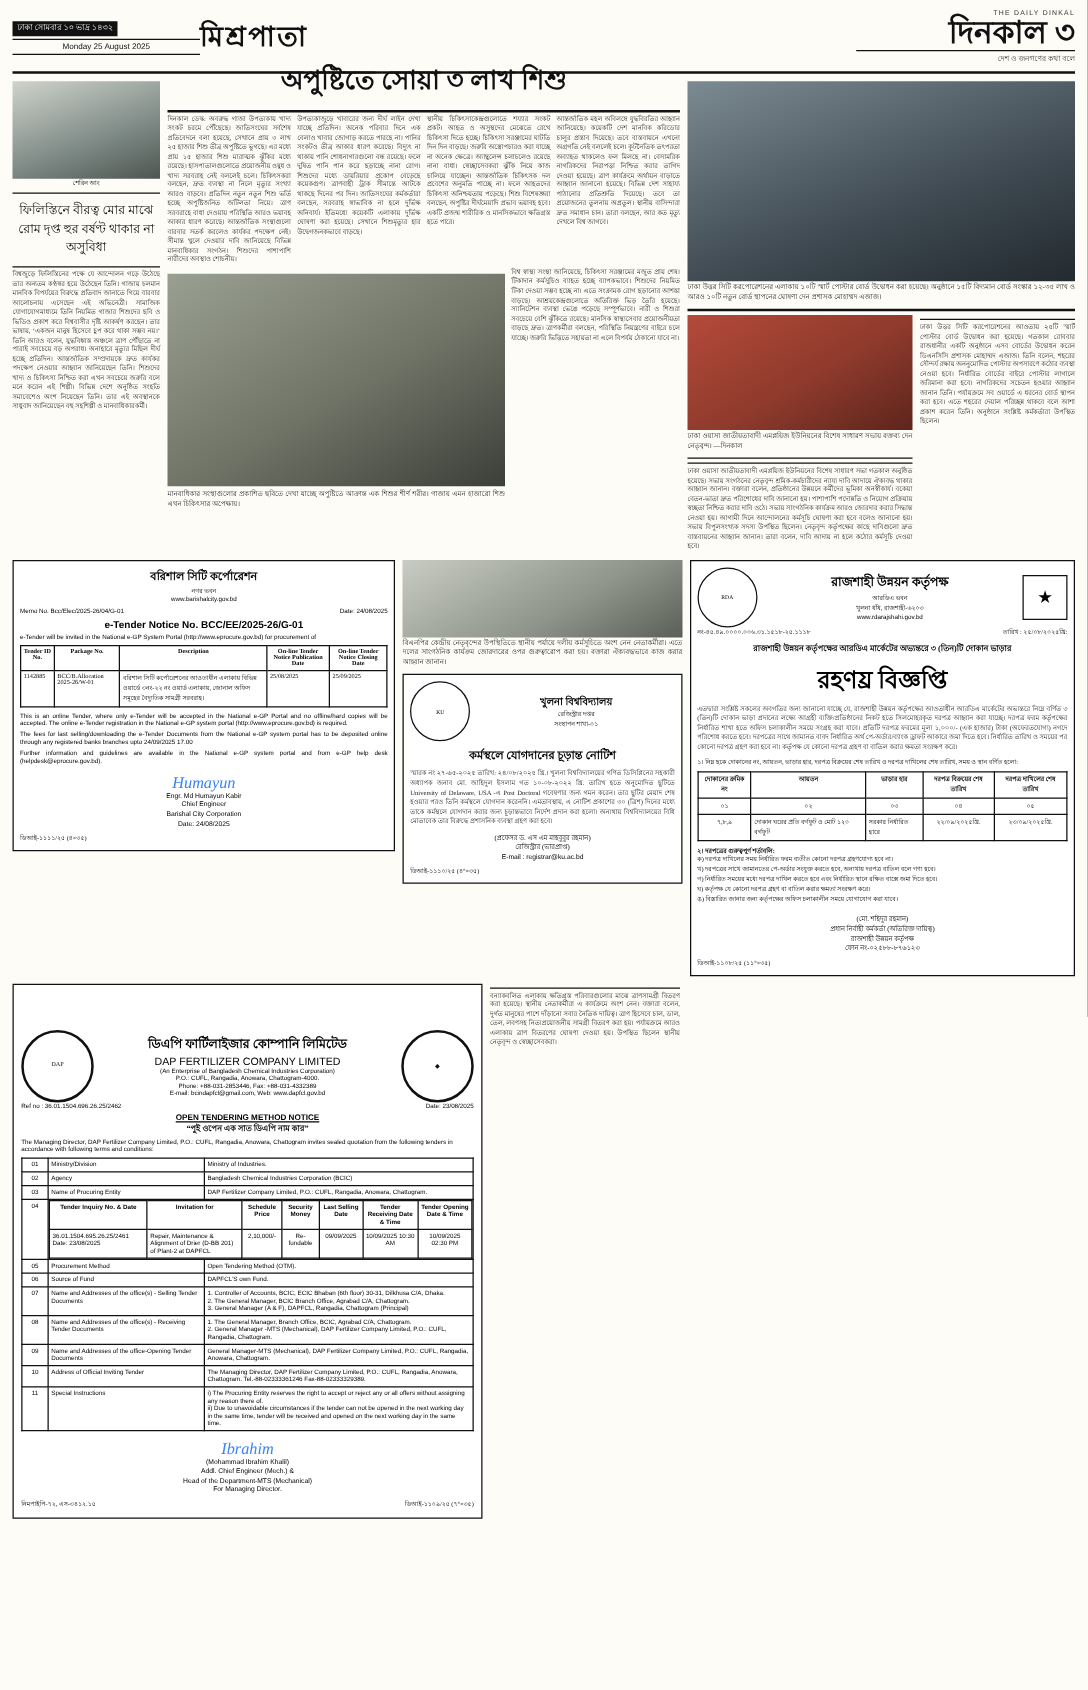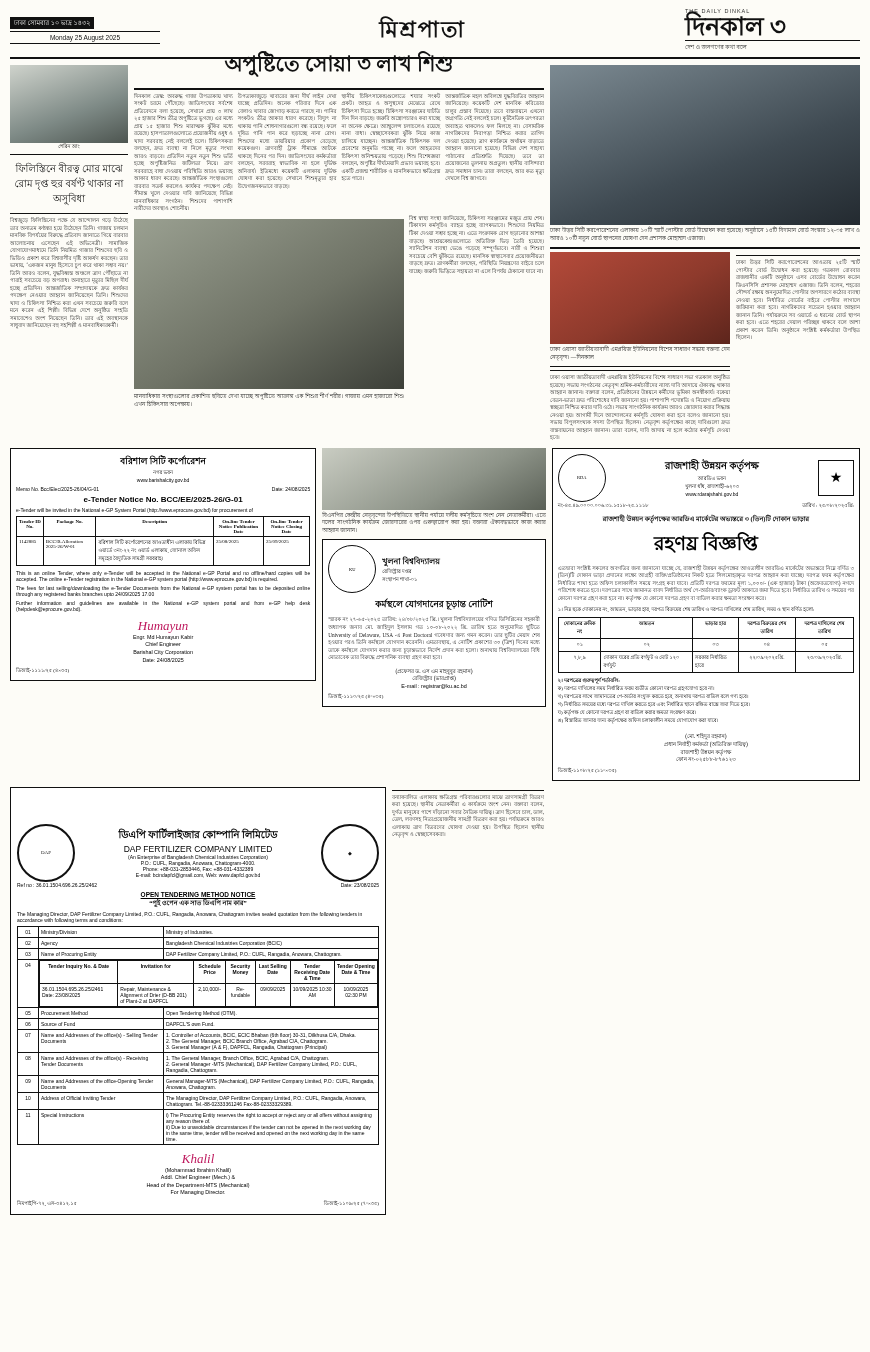--- a/index.html
+++ b/index.html
@@ -2,22 +2,22 @@
 <html><head>
 <meta charset="utf-8">
 <style>
   html,body{margin:0;padding:0;background:#8a8a8a;}
   body{font-family:"Liberation Serif", serif;}
   .page{width:870px;height:1352px;background:#fdfcf7;position:relative;overflow:hidden;box-sizing:border-box;padding:8px 10px;}
   .masthead{display:flex;align-items:center;justify-content:space-between;border-bottom:2px solid #111;padding-bottom:4px;}
   .mh-left{width:150px;font-size:7px;line-height:1.5;color:#111;}
   .mh-left .datebar{background:#111;color:#fff;padding:1px 4px;font-size:6.5px;display:inline-block;}
   .mh-left .dateen{margin-top:2px;border-bottom:1px solid #111;border-top:1px solid #111;padding:1px 0;text-align:center;font-family:"Liberation Sans",sans-serif;font-size:6.5px;}
-  .mh-center{flex:1;text-align:center;font-size:22px;letter-spacing:2px;color:#111;font-weight:bold;}
-  .mh-right{width:175px;text-align:left;}
+  .mh-center{flex:1;font-size:22px;letter-spacing:2px;color:#111;font-weight:bold;}
+  .mh-right{width:175px;text-align:right;}
   .mh-right .logo{font-size:25px;font-weight:bold;color:#111;line-height:1;}
   .mh-right .subeng{font-size:5.5px;letter-spacing:1px;color:#333;font-family:"Liberation Sans",sans-serif;}
   .mh-right .subbn{font-size:6px;color:#333;border-top:1px solid #111;margin-top:1px;padding-top:1px;}
 
   .grid{display:flex;gap:6px;margin-top:6px;}
   .colA{width:118px;}
   .colMain{flex:1;}
   .colR{width:310px;}
 
   .photo{background:#b9bdb6;position:relative;overflow:hidden;}
@@ -52,21 +52,21 @@
   table.tbl{border-collapse:collapse;width:100%;font-size:5px;}
   table.tbl th,table.tbl td{border:1px solid #111;padding:2px;vertical-align:top;}
   table.tbl th{text-align:center;font-weight:bold;}
 
   .bottom{display:flex;gap:6px;margin-top:6px;}
   .bl{flex:1;}
   .bm{width:152px;}
   .br{width:310px;}
 
   .sig{font-size:5.4px;text-align:center;line-height:1.4;}
-  .sigmark{font-family:"Liberation Serif",serif;font-style:italic;font-size:13px;color:#be185d;}
+  .sigmark{font-family:"Liberation Serif",serif;font-style:italic;font-size:13px;color:#3b82f6;}
   .ref{font-size:5px;margin-top:3px;}
 
   .dapfc-head{display:flex;align-items:center;gap:6px;margin-top:30px;}
   .seal{width:54px;height:54px;border-radius:50%;border:2px solid #111;display:flex;align-items:center;justify-content:center;font-size:5px;text-align:center;color:#111;}
   .seal2{width:46px;height:46px;border-radius:50%;border:1px solid #111;display:flex;align-items:center;justify-content:center;font-size:4.5px;text-align:center;}
 
   .rk-logo{width:34px;height:34px;border:1px solid #111;display:flex;align-items:center;justify-content:center;font-size:14px;}
   .darpatra{font-size:19px;font-weight:bold;text-align:center;padding:4px 0;}
   .imgband{height:62px;background:linear-gradient(150deg,#c9ccc2,#8e9489 60%,#5a6056);}
 </style>
@@ -191,21 +191,21 @@
         <div class="ref">ডিআই-১১১১/২৫ (৪×৩৫)</div>
       </div>
     </div>
 
     <div style="width:225px">
       <div class="imgband"></div>
       <div class="cap">বিএনপির কেন্দ্রীয় নেতৃবৃন্দের উপস্থিতিতে স্থানীয় পর্যায়ে দলীয় কর্মসূচিতে অংশ নেন নেতাকর্মীরা। এতে দলের সাংগঠনিক কার্যক্রম জোরদারের ওপর গুরুত্বারোপ করা হয়। বক্তারা ঐক্যবদ্ধভাবে কাজ করার আহ্বান জানান।</div>
       <div class="box" style="margin-top:3px">
         <div style="display:flex;gap:6px;align-items:center">
           <div class="seal2">KU</div>
-          <div style="flex:1;text-align:left">
+          <div style="flex:1;text-align:center">
             <div style="font-size:8px;font-weight:bold">খুলনা বিশ্ববিদ্যালয়</div>
             <div class="xs">রেজিস্ট্রার দপ্তর</div>
             <div class="xs">সংস্থাপন শাখা-০১</div>
           </div>
         </div>
         <div class="ctr" style="font-size:9px;font-weight:bold;margin:4px 0">কর্মস্থলে যোগদানের চূড়ান্ত নোটিশ</div>
         <div class="bn">স্মারক নং ২৭-৬৫-২০২৫ তারিখ: ২৪/০৮/২০২৫ খ্রি.। খুলনা বিশ্ববিদ্যালয়ের গণিত ডিসিপ্লিনের সহকারী অধ্যাপক জনাব মো. জাহিদুল ইসলাম গত ১০-০৮-২০২২ খ্রি. তারিখ হতে অনুমোদিত ছুটিতে University of Delaware, USA -এ Post Doctoral গবেষণার জন্য গমন করেন। তার ছুটির মেয়াদ শেষ হওয়ার পরও তিনি কর্মস্থলে যোগদান করেননি। এমতাবস্থায়, এ নোটিশ প্রকাশের ৩০ (ত্রিশ) দিনের মধ্যে তাকে কর্মস্থলে যোগদান করার জন্য চূড়ান্তভাবে নির্দেশ প্রদান করা হলো। অন্যথায় বিশ্ববিদ্যালয়ের বিধি মোতাবেক তার বিরুদ্ধে প্রশাসনিক ব্যবস্থা গ্রহণ করা হবে।</div>
         <div class="ctr" style="margin-top:6px">
           <div class="sig">(প্রফেসর ড. এস এম মাহবুবুর রহমান)</div>
           <div class="sig">রেজিস্ট্রার (ভারপ্রাপ্ত)</div>
@@ -383,21 +383,21 @@
           <tr>
             <td class="ctr">11</td>
             <td>Special Instructions</td>
             <td style="white-space:pre-line">i) The Procuring Entity reserves the right to accept or reject any or all offers without assigning any reason there of.
 ii) Due to unavoidable circumstances if the tender can not be opened in the next working day in the same time, tender will be received and opened on the next working day in the same time.</td>
           </tr>
         </tbody>
           </table>
 
         <div class="ctr" style="margin-top:6px">
-          <div class="sigmark">Khalil</div>
+          <div class="sigmark">Ibrahim</div>
           <div class="sig en">(Mohammad Ibrahim Khalil)</div>
           <div class="sig en">Addl. Chief Engineer (Mech.) &amp;</div>
           <div class="sig en">Head of the Department-MTS (Mechanical)</div>
           <div class="sig en">For Managing Director.</div>
         </div>
         <div style="display:flex;justify-content:space-between" class="ref">
           <span>নিমপাইপি-৭২, এস-৩৪১২.১৫</span>
           <span>ডিআই-১১০৯/২৫ (৭°×৩৫)</span>
         </div>
       </div>

